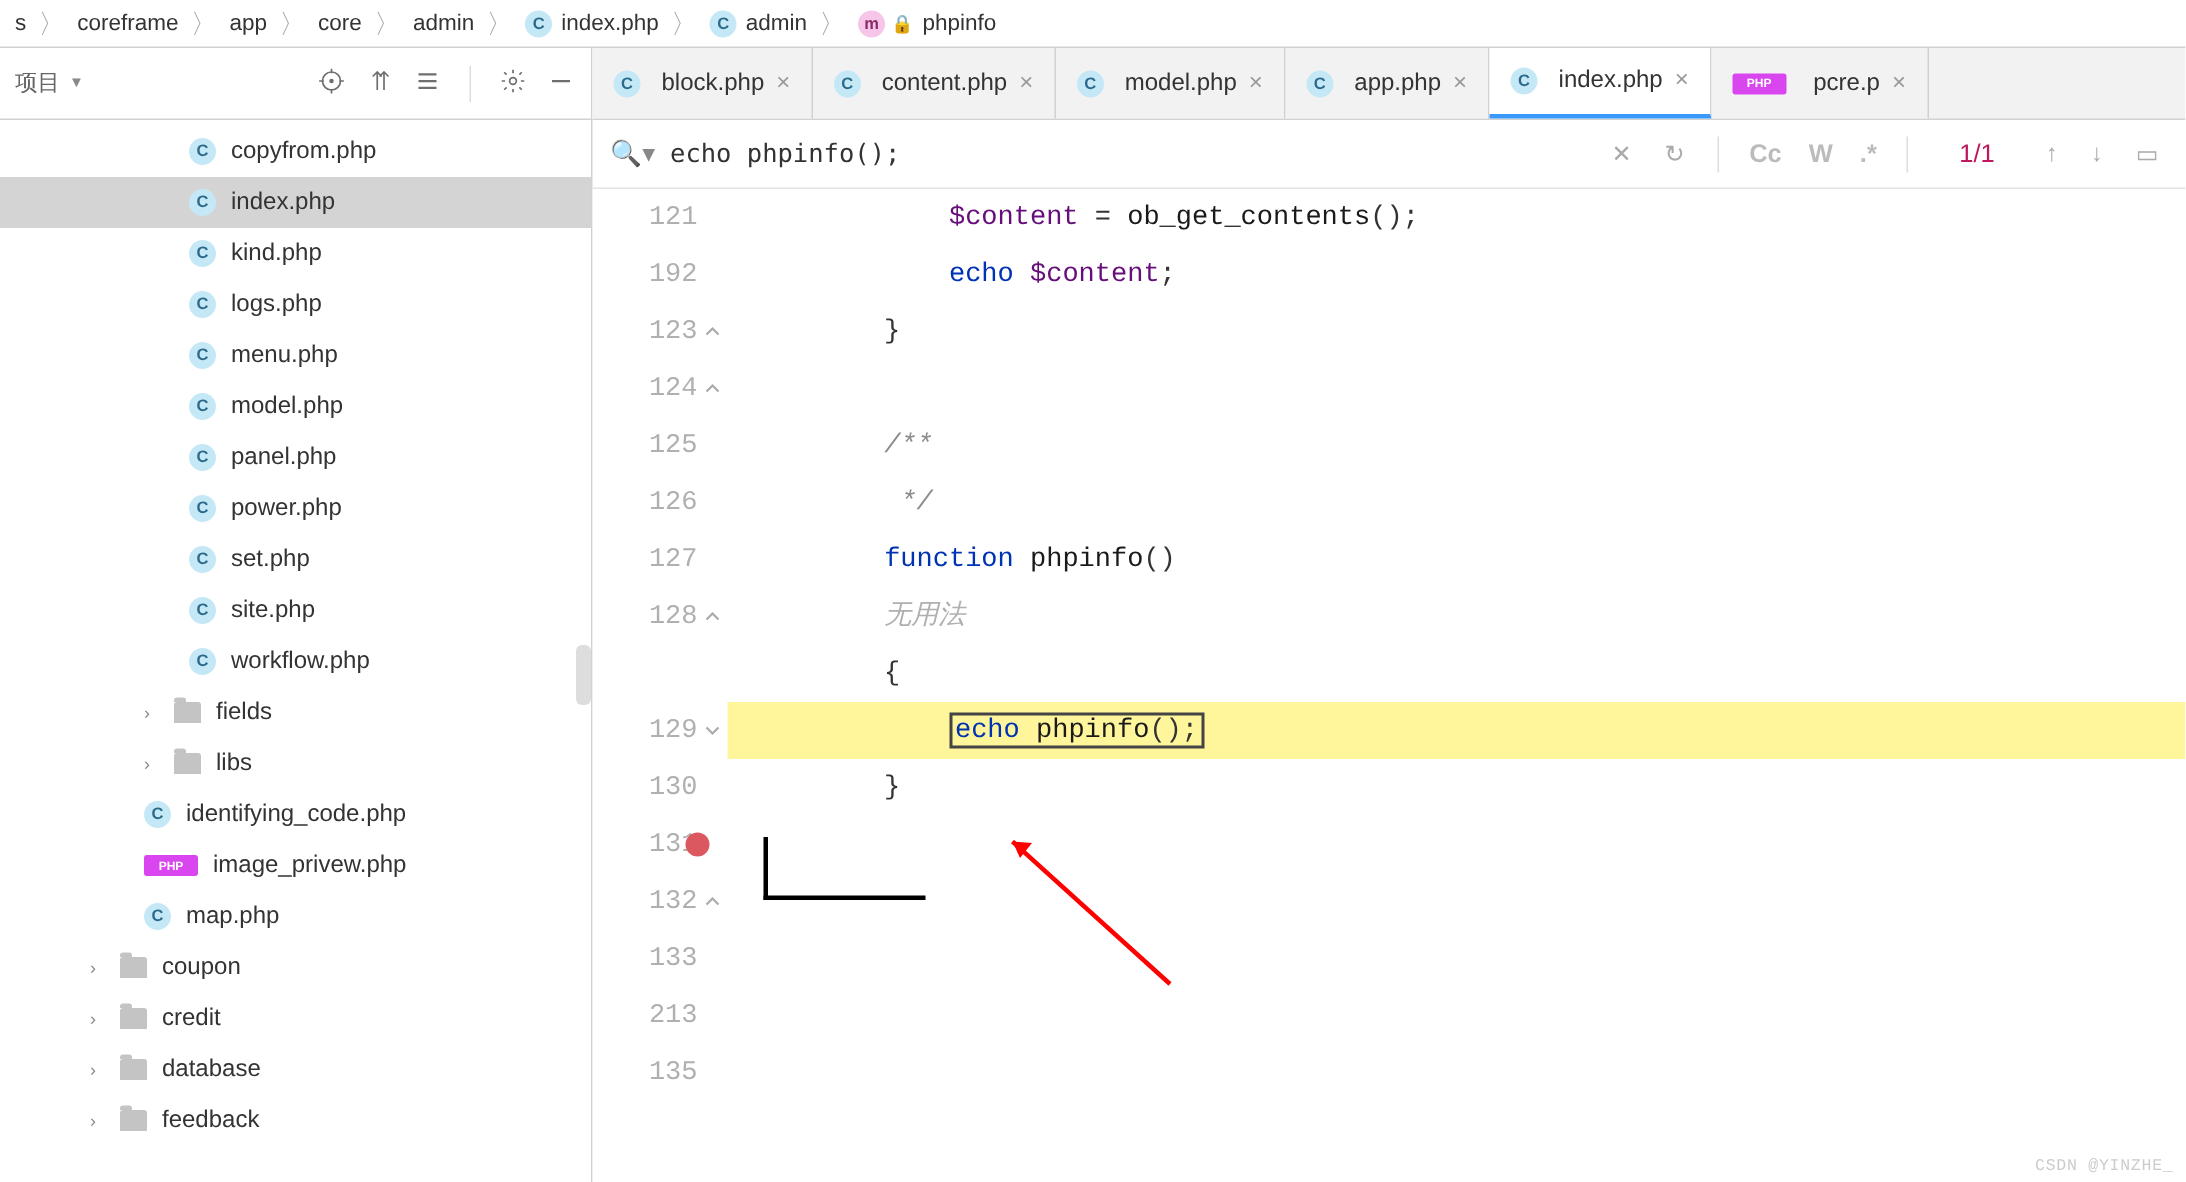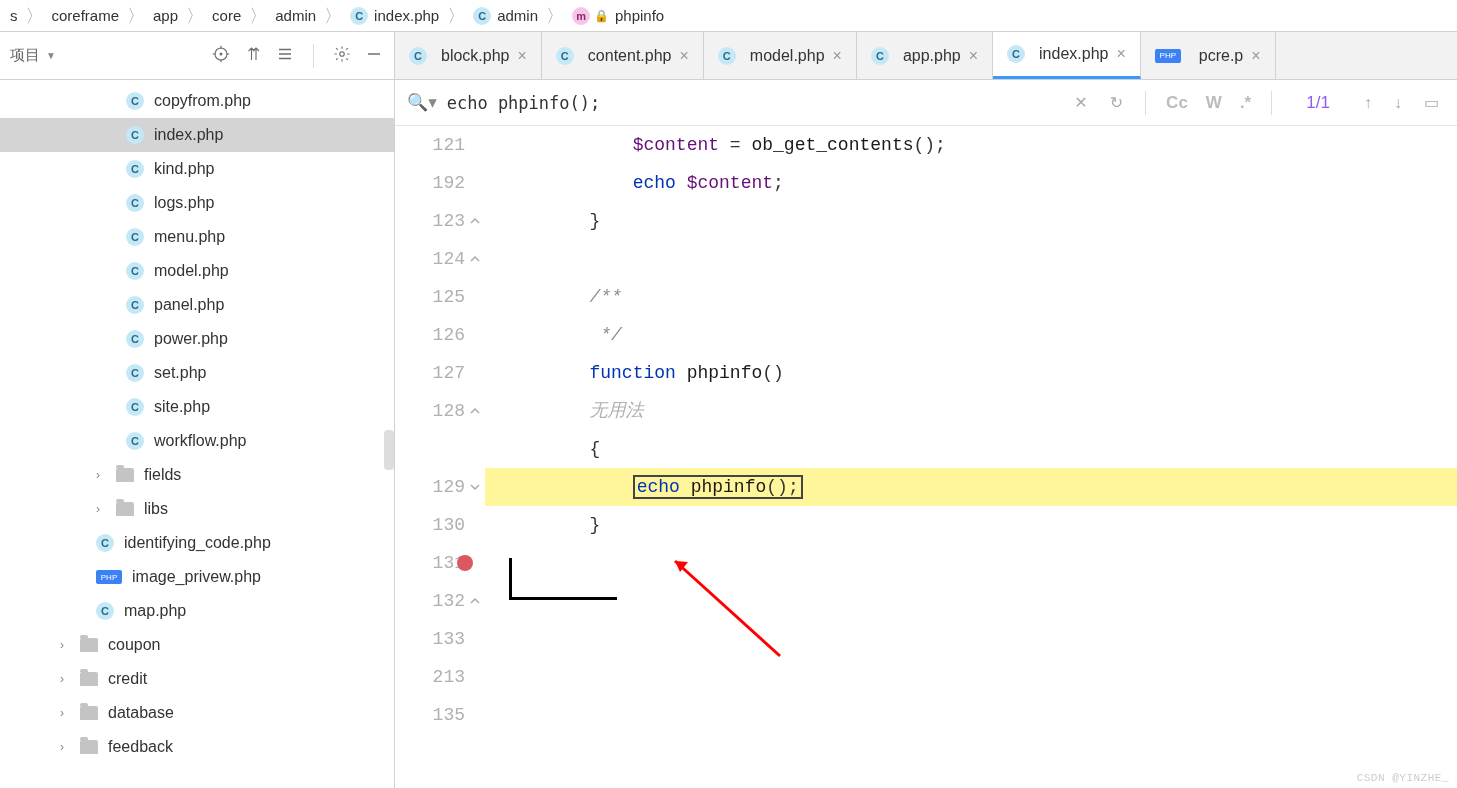--- a/index.html
+++ b/index.html
@@ -28,38 +28,38 @@
 .tree { flex: 1; overflow-y: auto; padding-top: 4px; font-size: 16px; position: relative; }
 .tree-item { display: flex; align-items: center; height: 34px; padding-left: 126px; cursor: pointer; }
 .tree-item.selected { background: #d4d4d4; }
 .tree-item .icon { margin-right: 10px; }
 .tree-folder { display: flex; align-items: center; height: 34px; cursor: pointer; }
 .tree-folder .arrow { width: 14px; color: #888; font-size: 12px; margin-right: 6px; }
 .tree-folder .folder-icon { width: 18px; height: 14px; background: #c4c4c4; border-radius: 2px 2px 0 0; margin-right: 10px; position: relative; }
 .tree-folder .folder-icon::before { content: ""; position: absolute; top: -3px; left: 0; width: 8px; height: 3px; background: #c4c4c4; border-radius: 2px 2px 0 0; }
 .fi-l1 { padding-left: 60px; }
 .fi-l2 { padding-left: 96px; }
-.php-icon { width: 26px; height: 14px; background: #3b82f6; color: #fff; font-size: 8px; font-weight: normal; display: flex; align-items: center; justify-content: center; border-radius: 2px; margin-right: 10px; }
+.php-icon { width: 36px; height: 14px; background: #d946ef; color: #fff; font-size: 8px; font-weight: bold; display: flex; align-items: center; justify-content: center; border-radius: 2px; margin-right: 10px; }
 .thumb { position: absolute; right: 0; top: 350px; width: 10px; height: 40px; background: #ddd; border-radius: 4px; }
 
 
 .editor { flex: 1; display: flex; flex-direction: column; min-width: 0; }
 .tabbar { display: flex; align-items: center; height: 48px; border-bottom: 1px solid #d1d1d1; background: #f2f2f2; }
 .tab { display: flex; align-items: center; height: 100%; padding: 0 14px; gap: 8px; font-size: 16px; background: #f2f2f2; border-right: 1px solid #d1d1d1; cursor: pointer; }
 .tab.active { background: #fff; border-bottom: 3px solid #3b99fc; }
 .tab .close { color: #999; font-size: 16px; }
 
 .findbar { display: flex; align-items: center; height: 46px; border-bottom: 1px solid #e4e4e4; padding: 0 12px; gap: 10px; font-size: 17px; }
 .findbar .mag { color: #888; }
 .findbar .query { flex: 0 0 auto; color: #333; font-family: "Consolas", monospace; }
 .findbar .spacer { flex: 1; }
 .fb-icon { color: #aaa; padding: 0 6px; cursor: pointer; font-size: 16px; }
 .fb-sep { width: 1px; height: 24px; background: #ddd; margin: 0 6px; }
 .fb-txt { color: #bbb; font-weight: bold; padding: 0 4px; }
-.fb-count { color: #8b5cf6; padding: 0 18px; text-align: center; }
+.fb-count { color: #be185d; padding: 0 18px; text-align: center; }
 
 .code { flex: 1; display: flex; font-family: "Consolas", "Courier New", monospace; font-size: 18px; overflow: hidden; position: relative; }
 .gutter { width: 90px; text-align: right; padding-right: 20px; color: #b0b0b0; background: #fff; user-select: none; position: relative; }
 .gutter-line { height: 38px; line-height: 38px; position: relative; }
 .fold-mark { position: absolute; right: -17px; top: 12px; width: 14px; height: 14px; display: flex; align-items: center; justify-content: center; }
 .fold-mark svg { stroke: #aaa; fill: none; }
 .breakpoint { position: absolute; left: 62px; top: 11px; width: 16px; height: 16px; border-radius: 50%; background: #db5860; }
 .lines { flex: 1; position: relative; }
 .line { height: 38px; line-height: 38px; white-space: pre; padding-left: 18px; }
 .line.active { background: #fff59b; }

